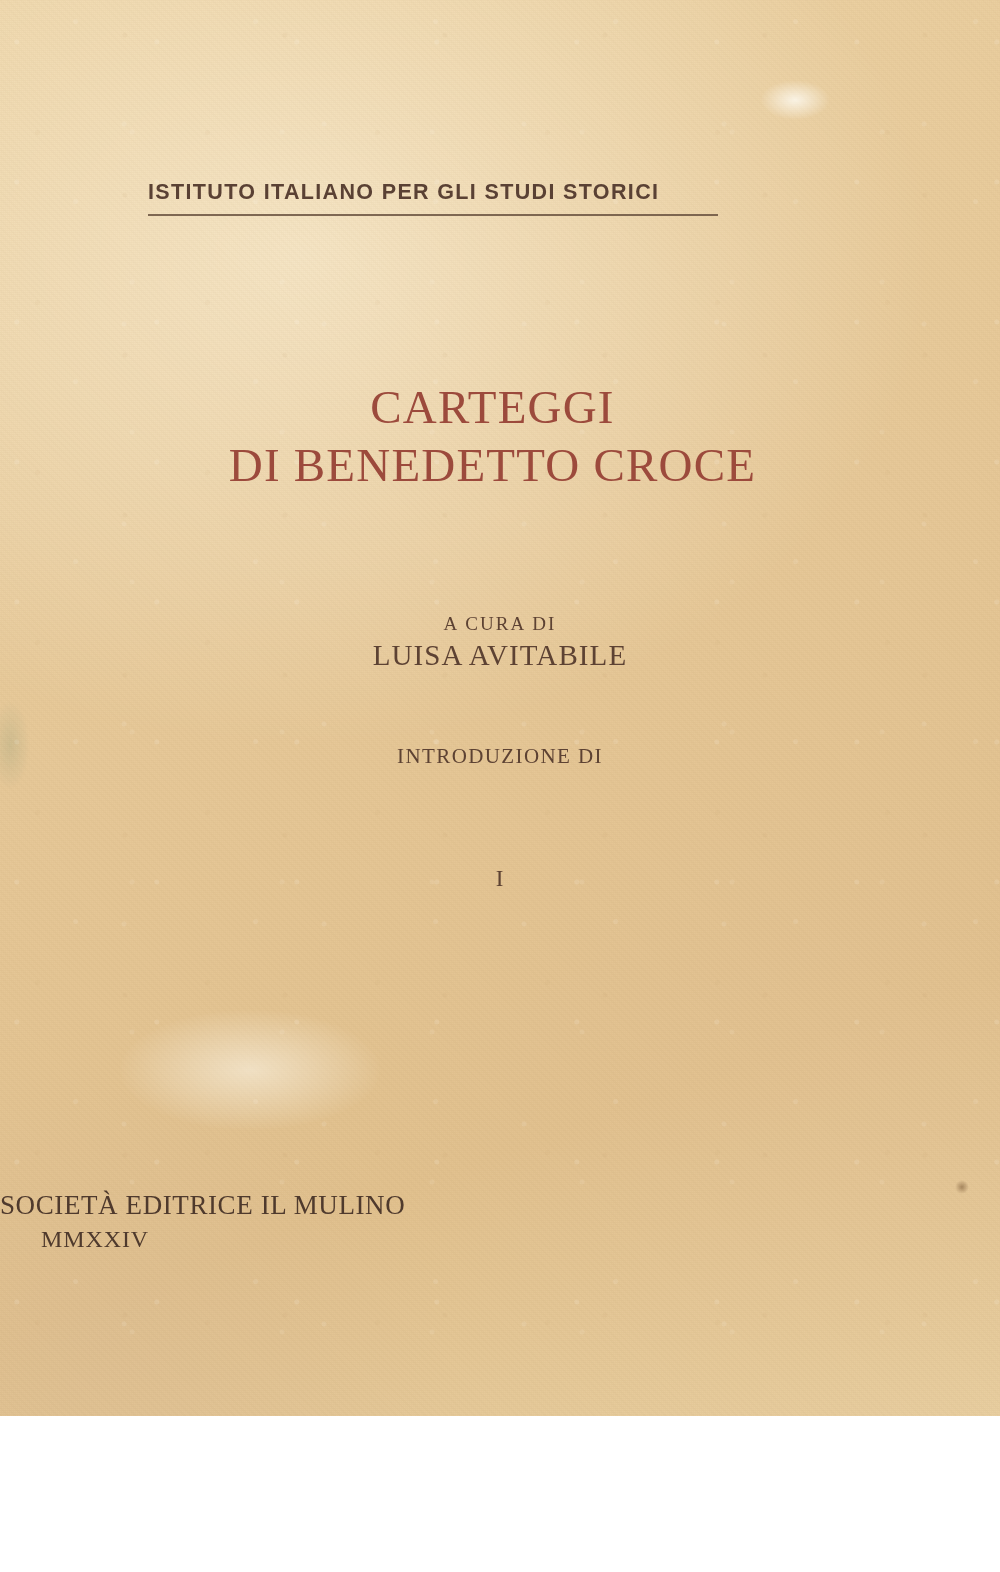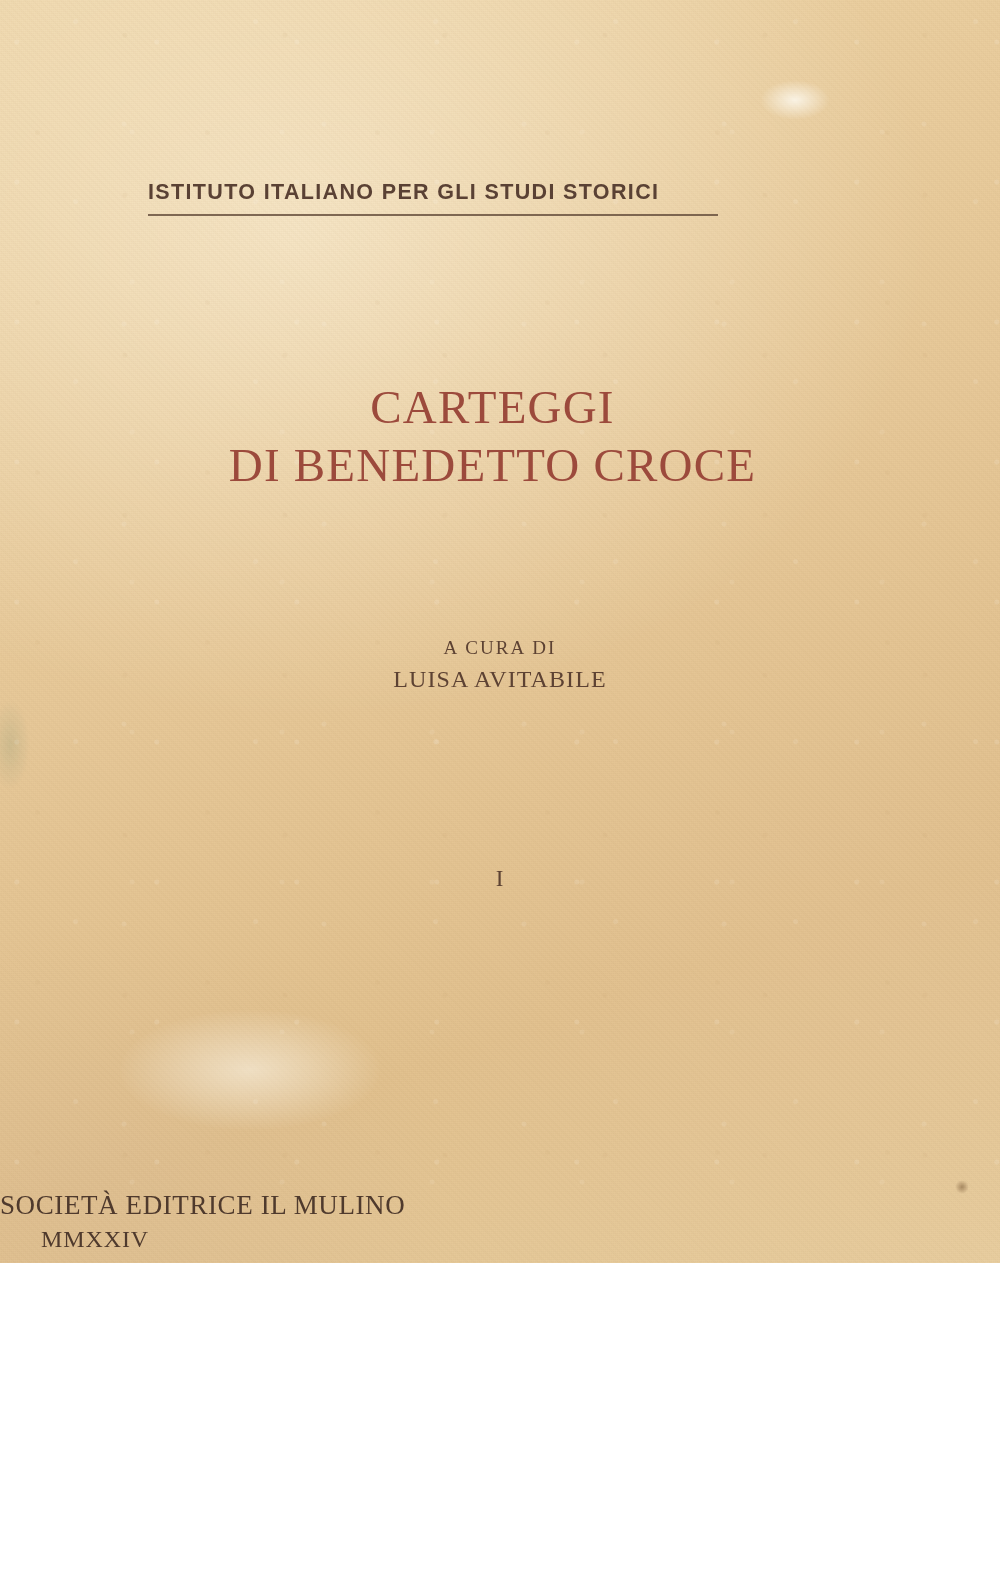--- a/index.html
+++ b/index.html
@@ -9,21 +9,21 @@
   body {
     width: 1000px;
     height: 1572px;
     overflow: hidden;
     font-family: "Liberation Serif", serif;
   }
 
   .cover {
     position: relative;
     width: 1000px;
-    height: 1263px;
+    height: 1416px;
     background-color: #e8cb9c;
     background-image:
       radial-gradient(ellipse 900px 700px at 30% 18%, rgba(255,248,228,0.55), rgba(255,248,228,0) 70%),
       radial-gradient(ellipse 700px 600px at 85% 75%, rgba(228,196,150,0.45), rgba(228,196,150,0) 72%),
       radial-gradient(ellipse 500px 400px at 10% 95%, rgba(220,190,148,0.5), rgba(220,190,148,0) 70%),
       linear-gradient(160deg, #edd4a6 0%, #e7c999 45%, #e2c28f 75%, #e9d0a2 100%);
     overflow: hidden;
   }
 
   
@@ -123,26 +123,25 @@
     text-align: center;
     color: #5d4233;
   }
   .credit-small {
     display: block;
     font-family: "Liberation Serif", serif;
     font-size: 19px;
     letter-spacing: 2.1px;
     line-height: 31px;
     white-space: nowrap;
-    margin-top: 24px;
   }
   .credit-name {
     display: block;
     font-family: "Liberation Serif", serif;
-    font-size: 24px;
+    font-size: 29px;
     letter-spacing: 1.1px;
     line-height: 32px;
     white-space: nowrap;
   }
   .intro-block {
     position: absolute;
     left: 0;
     right: 0;
     top: 740px;
     text-align: center;
@@ -223,20 +222,21 @@
       <span class="title-line">CARTEGGI</span>
       <span class="title-line">DI BENEDETTO CROCE</span>
     </div>
 
     <div class="credits">
       <span class="credit-small">A CURA DI</span>
       <span class="credit-name">LUISA AVITABILE</span>
     </div>
 
     <div class="intro-block">
+      <span class="intro-line">INTRODUZIONE DI</span>
     </div>
 
     <div class="volume">
       <span class="volume-text">I</span>
     </div>
 
     <div class="imprint">
       <span class="imprint-name">SOCIETÀ EDITRICE IL MULINO</span>
       <span class="imprint-year">MMXXIV</span>
     </div>

